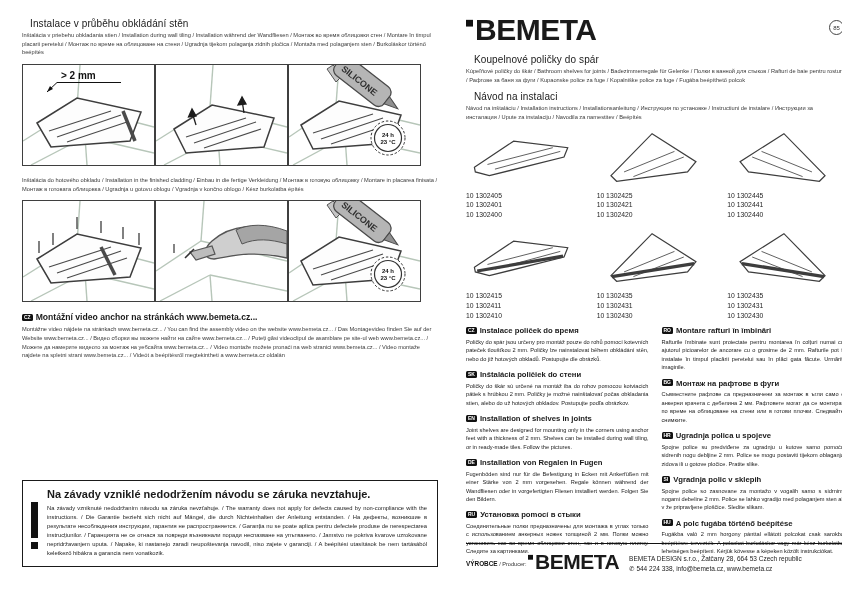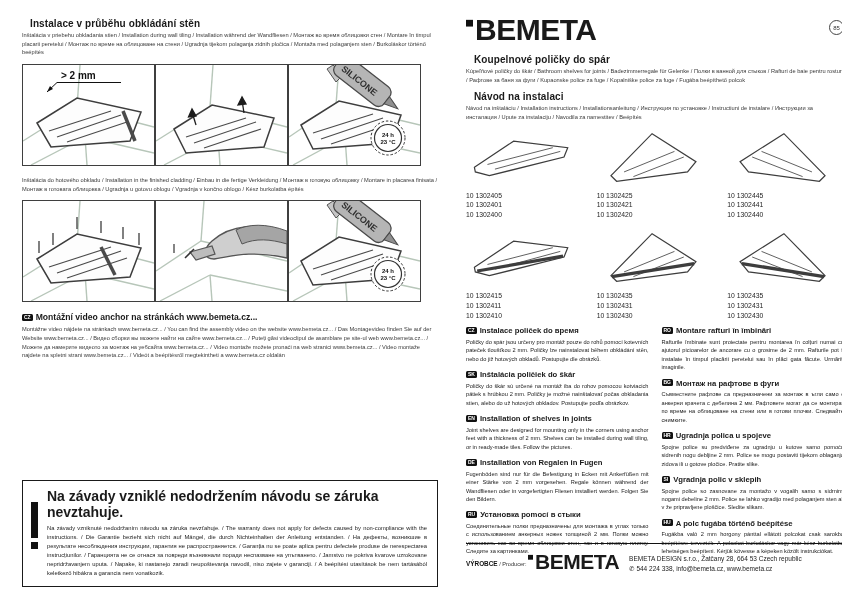--- a/index.html
+++ b/index.html
@@ -4,41 +4,41 @@
 <style>
   html,body{margin:0;padding:0;background:#e8e8e8;}
   .page{
     position:relative;width:842px;height:595px;background:#ffffff;
     font-family:"Liberation Sans","DejaVu Sans",sans-serif;color:#1a1a1a;
     overflow:hidden;margin:0 auto;
   }
   .left-col{position:absolute;left:22px;top:18px;width:418px;height:565px;}
   .right-col{position:absolute;left:466px;top:16px;width:378px;height:570px;}
 
-  h2.sec{font-size:10px;font-weight:bold;margin:0 0 2px 0;letter-spacing:0.1px;padding-left:8px;}
+  h2.sec{font-size:10px;font-weight:normal;margin:0 0 2px 0;letter-spacing:0.1px;padding-left:8px;}
   p.sub{font-size:5.7px;line-height:1.52;color:#3a3a3a;margin:0 0 7px 0;text-align:left;}
 
   .panel-row{display:flex;margin:2px 0 10px 0;}
   svg.panel{background:#fff;border:1.3px solid #3f3f3f;}
 
   .lang-badge{
     display:inline-block;background:#111;color:#fff;font-size:5px;font-weight:bold;
     padding:1px 2px;border-radius:1.5px;vertical-align:1.5px;margin-right:3px;line-height:1;
   }
   .video h3{font-size:8.6px;font-weight:bold;margin:6px 0 3px 0;}
   .video p.sub{margin-bottom:0;}
 
   .warning{
     position:absolute;top:462px;left:0;width:396px;
     border:1.6px solid #1a1a1a;padding:7px 10px 8px 8px;display:flex;align-items:flex-start;
   }
   .excl{width:9px;margin-right:9px;margin-top:14px;display:flex;flex-direction:column;align-items:center;}
   .excl .bar{width:7px;height:36px;background:#111;}
   .excl .dot{width:7px;height:7px;background:#111;margin-top:4px;}
-  .warning h3{font-size:14px;margin:0 0 4px 0;}
+  .warning h3{font-size:11px;margin:0 0 4px 0;}
   .warning p{font-size:5.8px;line-height:1.55;margin:0;color:#222;text-align:justify;}
 
   .logo-row{display:flex;justify-content:space-between;align-items:flex-start;margin-bottom:8px;}
   .logo{font-weight:800;letter-spacing:-0.5px;transform:scaleY(0.96);transform-origin:left top;white-space:nowrap;}
   .logo.big{font-size:30px;line-height:30px;}
   .logo.small{font-size:21px;line-height:21px;}
   .logo .sq{display:inline-block;background:#111;}
   .logo.big .sq{width:7px;height:7px;margin:4px 2px 0 0;vertical-align:top;}
   .logo.small .sq{width:5px;height:5px;margin:3px 2px 0 0;vertical-align:top;}
   .page-num{
@@ -364,21 +364,21 @@
       </div>
     </div>
 
     <div class="instr-cols">
       <div class="instr-col">
         <div class="instr">
           <h4><span class="lang-badge">CZ</span><span>Instalace poliček do время</span></h4>
           <p>Poličky do spár jsou určeny pro montáž pouze do rohů pomocí kotevních pateček tloušťkou 2 mm. Poličky lze nainstalovat během obkládání stěn, nebo do již hotových obkladů. Postupujte dle obrázků.</p>
         </div>
         <div class="instr">
-          <h4><span class="lang-badge">SK</span><span>Inštalácia poličiek do škár</span></h4>
+          <h4><span class="lang-badge">SK</span><span>Inštalácia poličiek do стени</span></h4>
           <p>Poličky do škár sú určené na montáž iba do rohov pomocou kotviacich pätiek s hrúbkou 2 mm. Poličky je možné nainštalovať počas obkladania stien, alebo do už hotových obkladov. Postupujte podľa obrázkov.</p>
         </div>
         <div class="instr">
           <h4><span class="lang-badge">EN</span><span>Installation of shelves in joints</span></h4>
           <p>Joint shelves are designed for mounting only in the corners using anchor feet with a thickness of 2 mm. Shelves can be installed during wall tiling, or in ready-made tiles. Follow the pictures.</p>
         </div>
         <div class="instr">
           <h4><span class="lang-badge">DE</span><span>Installation von Regalen in Fugen</span></h4>
           <p>Fugenböden sind nur für die Befestigung in Ecken mit Ankerfüßen mit einer Stärke von 2 mm vorgesehen. Regale können während der Wandfliesen oder in vorgefertigten Fliesen installiert werden. Folgen Sie den Bildern.</p>
         </div>

